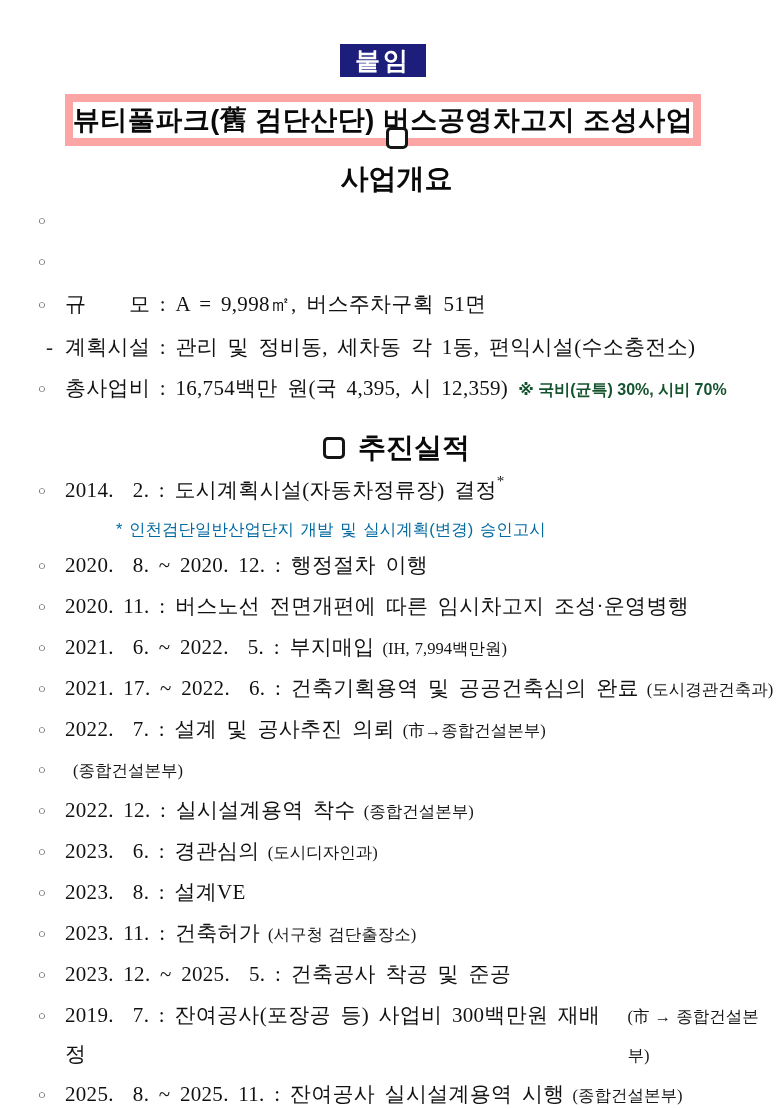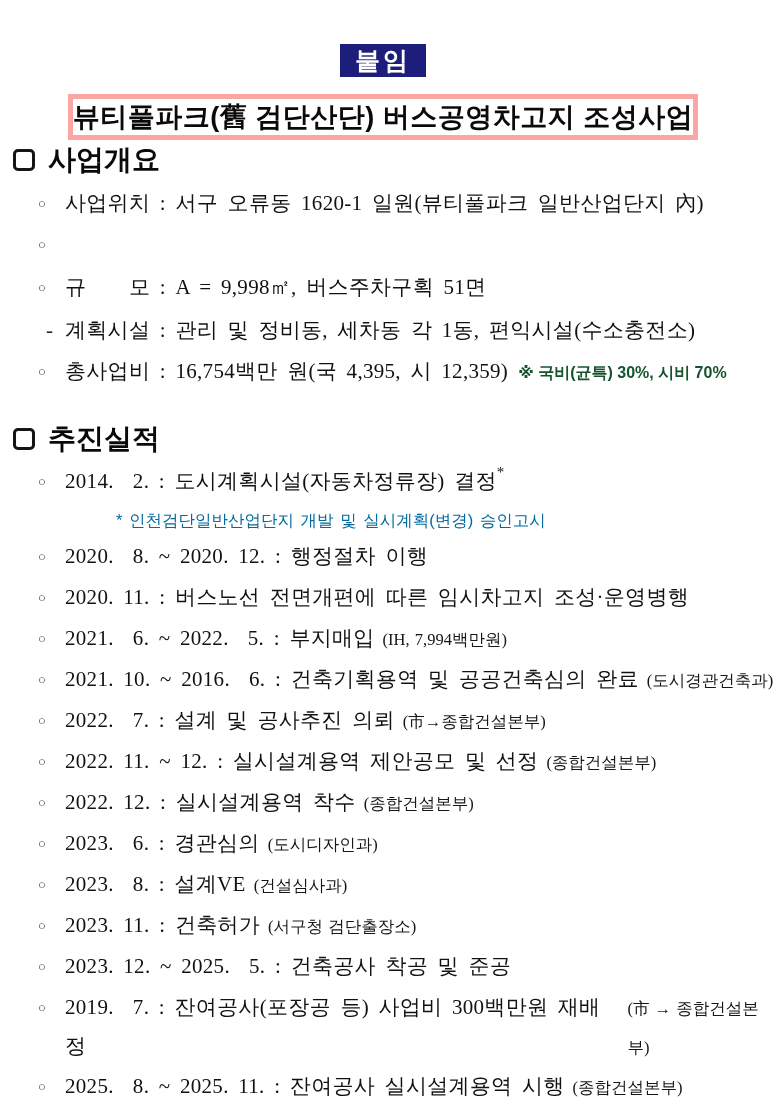--- a/index.html
+++ b/index.html
@@ -15,34 +15,34 @@
   .page{ position:relative; width:780px; height:1109px; }
 
   
   .header{ display:flex; align-items:center; gap:17px; margin:44px 44px 0 30px; height:53px;flex-direction:column; }
   .badge{
     width:86px; height:45px; background:var(--navy); color:#ffffff;
     display:flex; align-items:center; justify-content:center;
     font-family:var(--sans); font-weight:800; font-size:25px; letter-spacing:3px;
   }
   .title-box{
-    flex:1; height:54px; border:5px solid #fca5a5; background:#ffffff;
+    flex:1; height:54px; border:8px solid #fca5a5; background:#ffffff;
     display:flex; align-items:center; justify-content:center;
     font-family:var(--sans); font-weight:800; font-size:27px; letter-spacing:0.5px;
     white-space:pre-wrap; color:#0a0a0a;
   }
 
   
   .sec-heading{
     display:flex; align-items:center; gap:13px;
     font-family:var(--sans); font-weight:800; font-size:28px; line-height:34px;
     color:#0a0a0a;
   }
-  .sec-heading.first{ margin:46px 0 6px 13px; }
-  .sec-heading.second{ margin:28px 0 6px 13px; }
+  .sec-heading.first{ margin:30px 0 6px 13px;flex-direction:column; }
+  .sec-heading.second{ margin:20px 0 6px 13px;justify-content:center; }
   .sq{
     width:22px; height:22px; border:3px solid #151515; border-radius:5px;
     flex:0 0 auto; background:#ffffff;
   }
 
   
   .rows{ padding-left:38px; }
   .row{ display:flex; align-items:baseline; }
   .orow{ line-height:41px; font-size:21px; }
   .prow{ line-height:39px; font-size:21px; }
@@ -83,21 +83,20 @@
   </div>
 
   <div class="sec-heading first">
     <span class="sq"></span>
     <span>사업개요</span>
   </div>
 
   <div class="rows">
     <div class="row orow">
       <span class="marker">○</span>
-      <span class="main">사업위치 : 서구 오류동 1620-1 일원(뷰티풀파크 일반산업단지 內)</span>
     </div>
     <div class="row orow">
       <span class="marker">○</span>
     </div>
     <div class="row orow">
       <span class="marker">○</span>
       <span class="main">규　　모 : A = 9,998㎡, 버스주차구획 51면</span>
     </div>
     <div class="row orow dashrow">
       <span class="marker">-</span>
@@ -131,47 +130,45 @@
       <span class="marker">○</span>
       <span class="main">2020. 11. : 버스노선 전면개편에 따른 임시차고지 조성·운영병행</span>
     </div>
     <div class="row prow">
       <span class="marker">○</span>
       <span class="main">2021.  6. ~ 2022.  5. : 부지매입</span>
       <span class="pnote">(IH, 7,994백만원)</span>
     </div>
     <div class="row prow">
       <span class="marker">○</span>
-      <span class="main">2021. 10. ~ 2016.  6. : 건축기획용역 및 공공건축심의 완료</span>
+      <span class="main">2021. 17. ~ 2022.  6. : 건축기획용역 및 공공건축심의 완료</span>
       <span class="pnote">(도시경관건축과)</span>
     </div>
     <div class="row prow">
       <span class="marker">○</span>
       <span class="main">2022.  7. : 설계 및 공사추진 의뢰</span>
       <span class="pnote">(市→종합건설본부)</span>
     </div>
     <div class="row prow">
       <span class="marker">○</span>
-      <span class="main">2022. 11. ~ 12. : 실시설계용역 제안공모 및 선정</span>
       <span class="pnote">(종합건설본부)</span>
     </div>
     <div class="row prow">
       <span class="marker">○</span>
       <span class="main">2022. 12. : 실시설계용역 착수</span>
       <span class="pnote">(종합건설본부)</span>
     </div>
     <div class="row prow">
       <span class="marker">○</span>
       <span class="main">2023.  6. : 경관심의</span>
       <span class="pnote">(도시디자인과)</span>
     </div>
     <div class="row prow">
       <span class="marker">○</span>
       <span class="main">2023.  8. : 설계VE</span>
-      <span class="pnote">(건설심사과)</span>
     </div>
     <div class="row prow">
       <span class="marker">○</span>
       <span class="main">2023. 11. : 건축허가</span>
       <span class="pnote">(서구청 검단출장소)</span>
     </div>
     <div class="row prow">
       <span class="marker">○</span>
       <span class="main">2023. 12. ~ 2025.  5. : 건축공사 착공 및 준공</span>
     </div>

